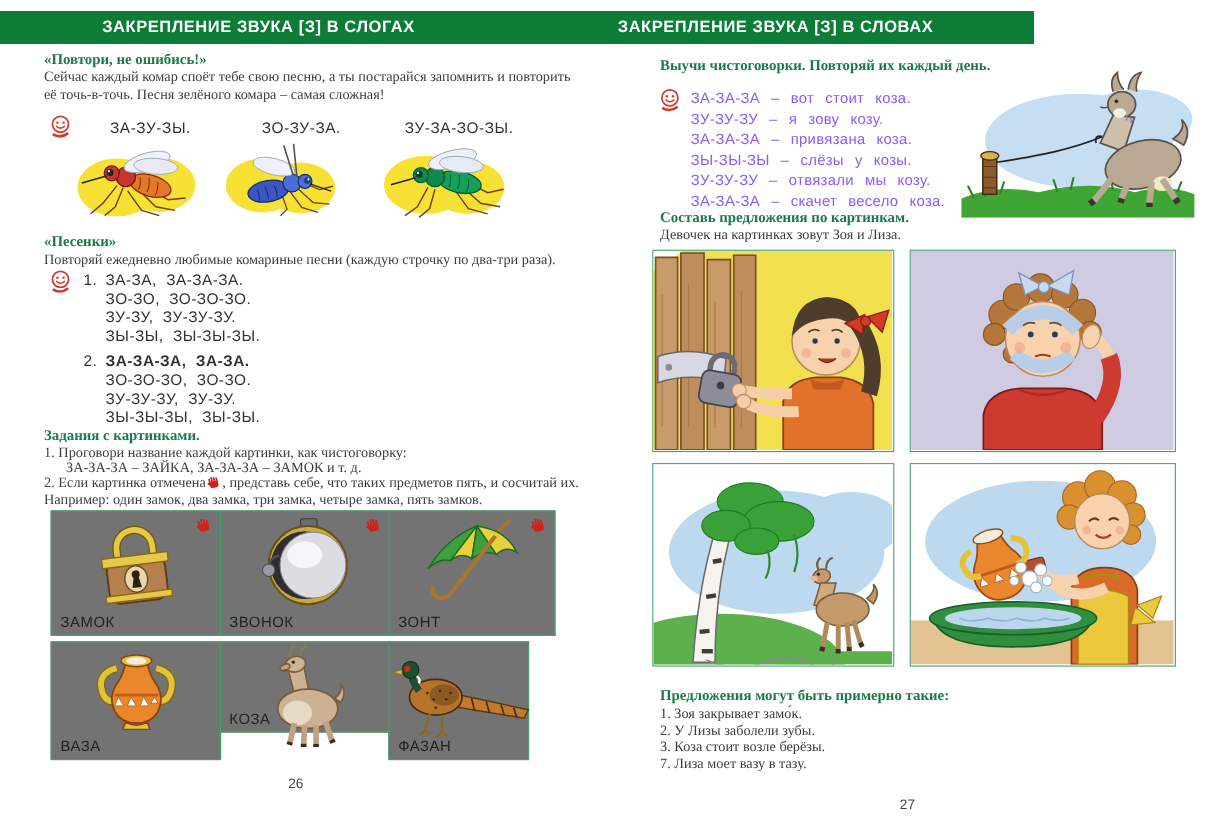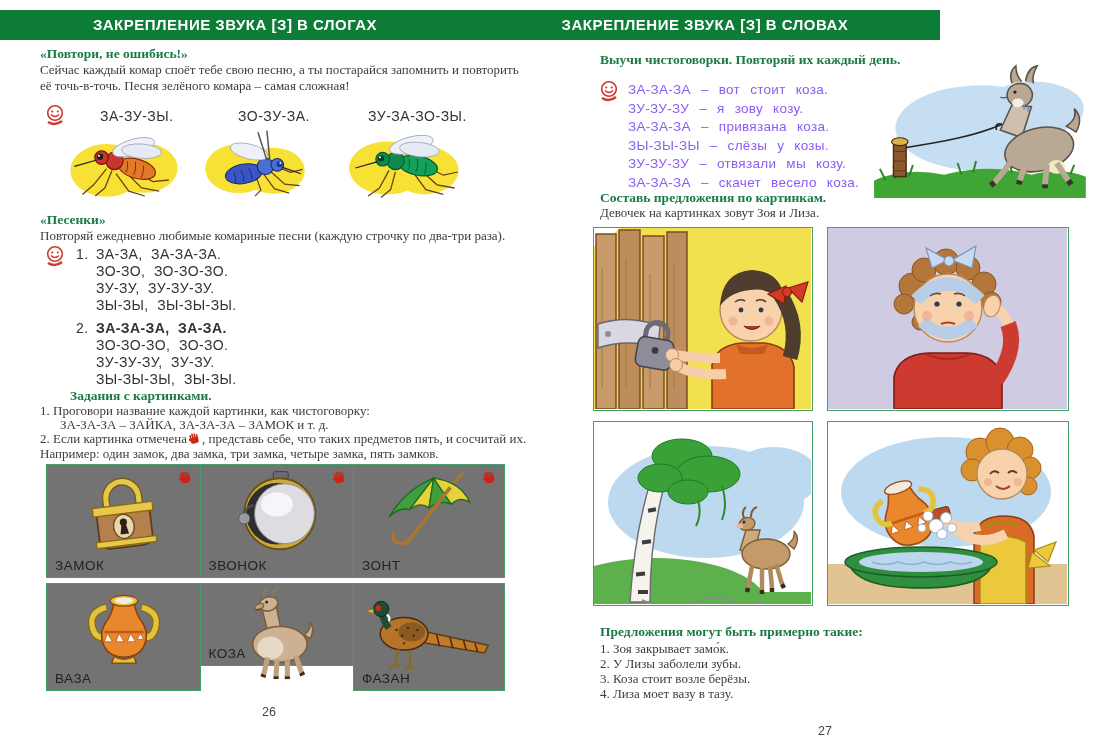--- a/index.html
+++ b/index.html
@@ -140,21 +140,21 @@
     <div class="abs songline" style="left:96px;top:263px;">ЗО-ЗО,  ЗО-ЗО-ЗО.</div>
     <div class="abs songline" style="left:96px;top:280px;">ЗУ-ЗУ,  ЗУ-ЗУ-ЗУ.</div>
     <div class="abs songline" style="left:96px;top:297px;">ЗЫ-ЗЫ,  ЗЫ-ЗЫ-ЗЫ.</div>
 
     <div class="abs songline" style="left:76px;top:320px;">2.</div>
     <div class="abs songline" style="left:96px;top:320px;font-weight:bold;">ЗА-ЗА-ЗА,  ЗА-ЗА.</div>
     <div class="abs songline" style="left:96px;top:337px;">ЗО-ЗО-ЗО,  ЗО-ЗО.</div>
     <div class="abs songline" style="left:96px;top:354px;">ЗУ-ЗУ-ЗУ,  ЗУ-ЗУ.</div>
     <div class="abs songline" style="left:96px;top:371px;">ЗЫ-ЗЫ-ЗЫ,  ЗЫ-ЗЫ.</div>
 
-    <div class="abs gtitle" style="left:40px;top:388px;margin-left:30px;">Задания с картинками.</div>
+    <div class="abs gtitle" style="left:40px;top:388px;">Задания с картинками.</div>
     <div class="abs serif" style="left:40px;top:403px;width:505px;">1. Проговори название каждой картинки, как чистоговорку:</div>
     <div class="abs serif" style="left:60px;top:417px;width:485px;">ЗА-ЗА-ЗА – ЗАЙКА, ЗА-ЗА-ЗА – ЗАМОК и т. д.</div>
     <div class="abs serif" style="left:40px;top:431px;width:512px;">
       <span>2. Если картинка отмечена</span><span class="inlinehand"><svg width="13" height="14" viewBox="0 0 24 26">
             <g fill="#cc2418" transform="rotate(-14 12 13)">
               <rect x="4" y="4" width="3" height="10" rx="1.5"></rect>
               <rect x="8" y="2" width="3" height="12" rx="1.5"></rect>
               <rect x="12" y="3" width="3" height="11" rx="1.5"></rect>
               <rect x="16" y="5" width="3" height="9" rx="1.5"></rect>
               <rect x="4" y="10" width="15" height="11" rx="4.5"></rect>
@@ -287,21 +287,21 @@
           <g stroke="#3c2c1c" stroke-width="5.5">
             <path d="M41 94 l-1 3"></path>
               <path d="M54 96 l0 3"></path>
               <path d="M66 96 l0 3"></path>
               <path d="M81 92 l1.5 3"></path>
           </g>
         </svg>
       </div>
       <span class="card-label">КОЗА</span>
     </div>
-    <div class="card" style="left:353px;top:583px;width:152px;height:108px;">
+    <div class="card" style="left:353px;top:583px;width:128px;height:108px;">
       <div class="card-art">
         <svg width="134" height="88" viewBox="0 0 140 92">
           <path d="M58 46 L132 62 L128 70 L56 58 Z" fill="#c07a2a" stroke="#5c3a10" stroke-width="1.4"></path>
           <g stroke="#4a2a10" stroke-width="1.6">
             <path d="M78 51 l3 12 M92 54 l3 11 M106 57 l3 10 M118 60 l3 9" fill="none"></path>
           </g>
           <ellipse cx="44" cy="50" rx="25" ry="17" fill="#b5742a" stroke="#4a2a10" stroke-width="1.6"></ellipse>
           <ellipse cx="52" cy="48" rx="14" ry="10" fill="#8a5a20"></ellipse>
           <g fill="#3c2410">
             <circle cx="36" cy="46" r="1.2"></circle>
@@ -563,18 +563,18 @@
             <circle cx="124" cy="106" r="4.5"></circle>
             <circle cx="94" cy="106" r="4"></circle>
         </g>
       </svg>
     </div>
 
     <div class="abs gtitle" style="left:600px;top:624px;">Предложения могут быть примерно такие:</div>
     <div class="abs serif" style="left:600px;top:641px;">1. Зоя закрывает замо́к.</div>
     <div class="abs serif" style="left:600px;top:656px;">2. У Лизы заболели зубы.</div>
     <div class="abs serif" style="left:600px;top:671px;">3. Коза стоит возле берёзы.</div>
-    <div class="abs serif" style="left:600px;top:686px;">4. Лиза моет вазу в тазу.</div>
+    <div class="abs serif" style="left:600px;top:686px;">7. Лиза моет вазу в тазу.</div>
 
     <div class="abs pagenum" style="left:818px;top:705px;margin-top:19px;">27</div>
   </div>
 
 </div>
 
 </body></html>

